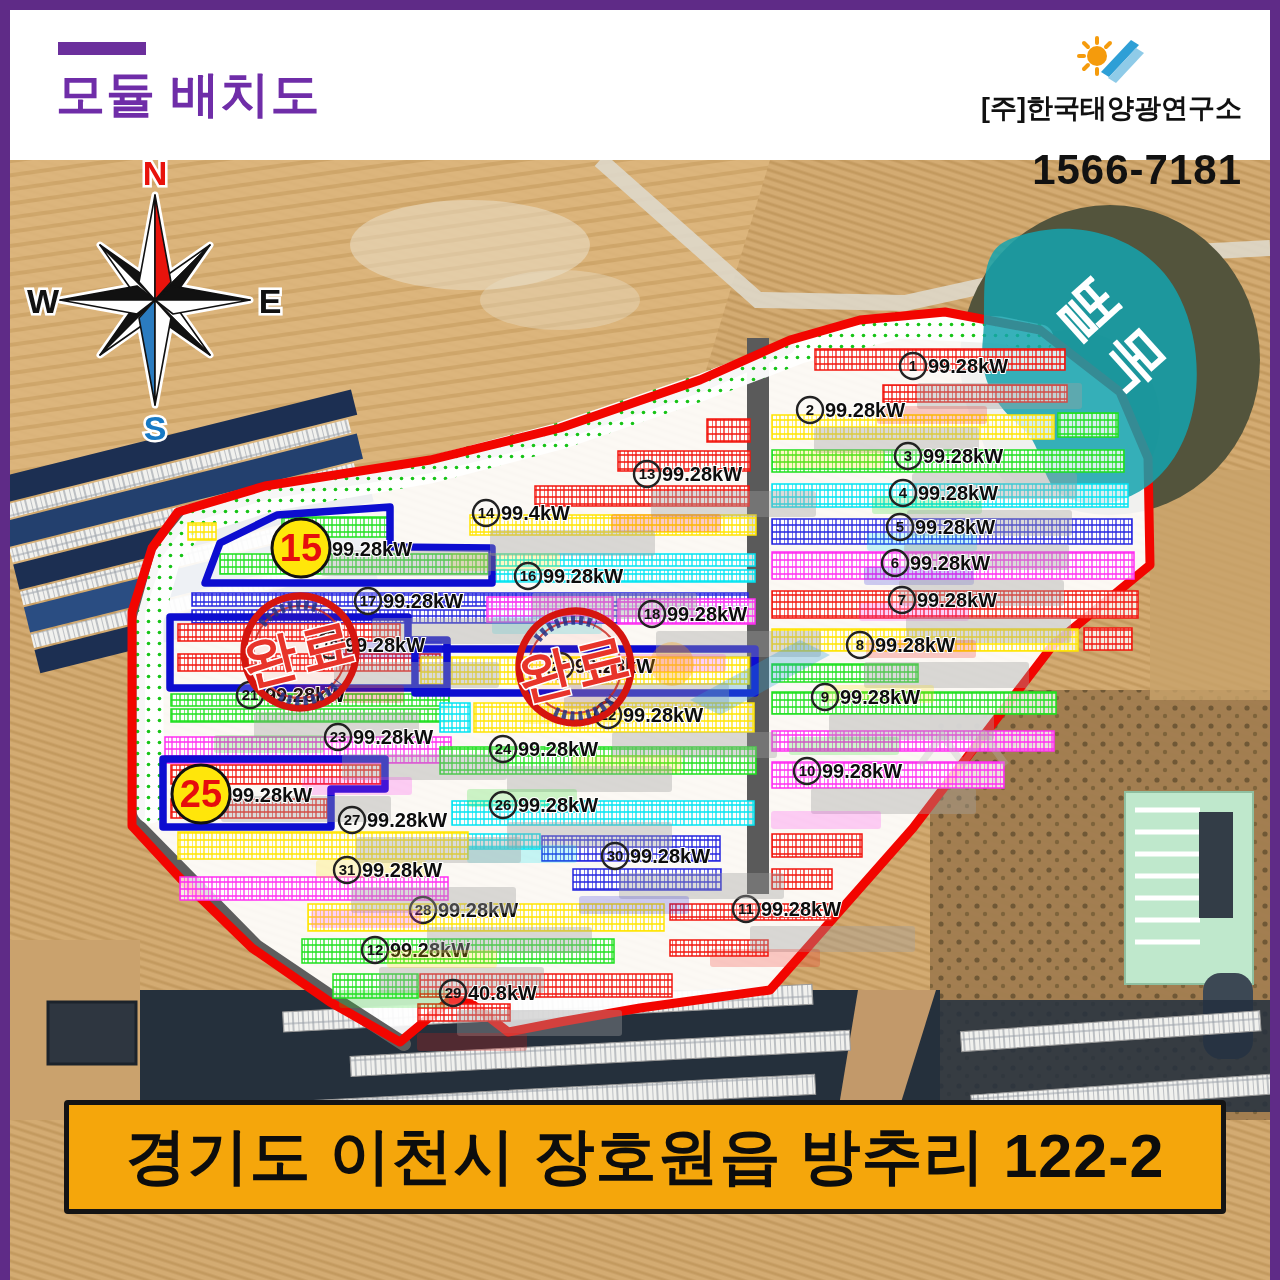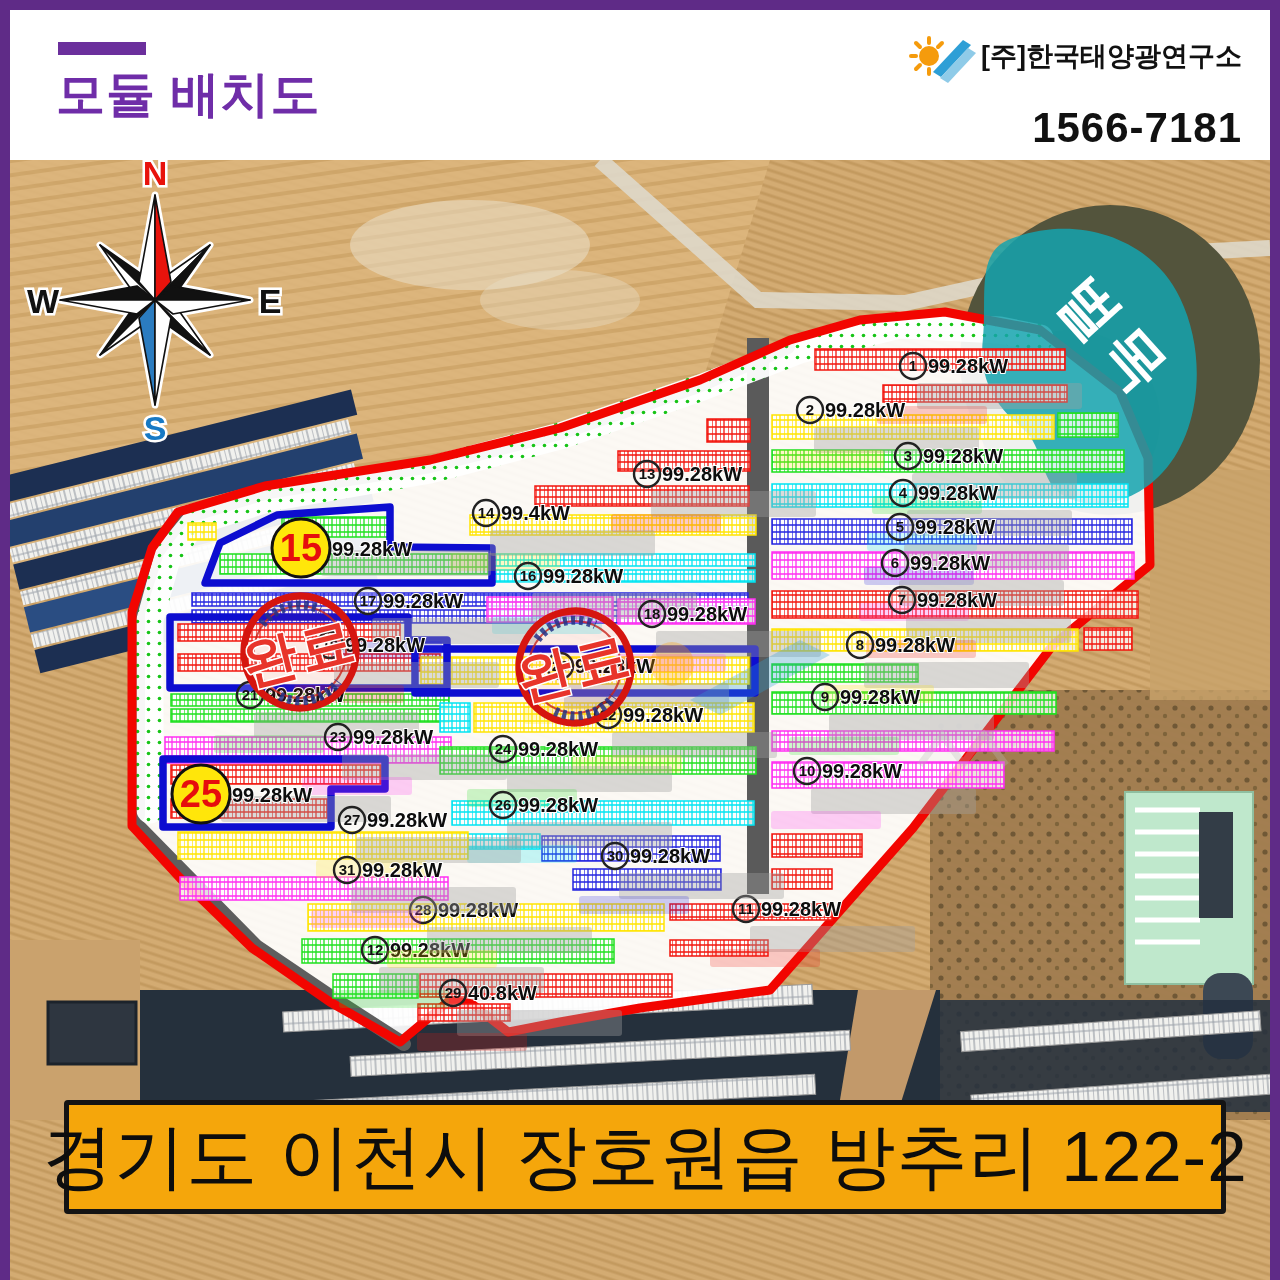--- a/index.html
+++ b/index.html
@@ -6,27 +6,27 @@
   .page{position:relative;width:1280px;height:1280px;background:#ffffff;overflow:hidden;
         font-family:"Liberation Sans","DejaVu Sans",sans-serif;}
   .frame{position:absolute;background:#5f2b87;z-index:50;}
   .frame.top{left:0;top:0;width:1280px;height:10px;}
   .frame.left{left:0;top:0;width:10px;height:1280px;}
   .frame.right{right:0;top:0;width:10px;height:1280px;}
   .header{position:absolute;left:10px;top:10px;width:1260px;height:150px;background:#fff;z-index:10;}
   .title-accent{position:absolute;left:48px;top:32px;width:88px;height:13px;background:#6b2f9c;}
   .page-title{position:absolute;left:46px;top:52px;font-size:49px;font-weight:800;color:#6f2da8;letter-spacing:1px;}
   .brand{position:absolute;right:28px;top:18px;text-align:right;}
-  .brand-row{display:flex;align-items:center;justify-content:flex-end;gap:0;}
+  .brand-row{display:flex;align-items:center;justify-content:flex-end;gap:6px;flex-direction:column;}
   .company{font-size:27px;font-weight:700;color:#111;}
   .phone{font-size:42px;font-weight:800;color:#111;letter-spacing:1px;margin-top:20px;}
   .map-wrap{position:absolute;left:10px;top:160px;width:1260px;height:1120px;z-index:1;}
   .banner{position:absolute;left:64px;top:1100px;width:1152px;height:104px;background:#f5a60b;
           border:5px solid #141414;border-radius:4px;z-index:40;display:flex;align-items:center;justify-content:center;}
-  .banner span{font-size:71px;font-weight:400;color:#0d0d0d;letter-spacing:1px;white-space:nowrap;}
+  .banner span{font-size:61px;font-weight:700;color:#0d0d0d;letter-spacing:1px;white-space:nowrap;}
 </style>
 </head>
 <body>
 
 <div class="page">
   <div class="frame top"></div>
   <div class="frame left"></div>
   <div class="frame right"></div>
 
   <div class="header">

